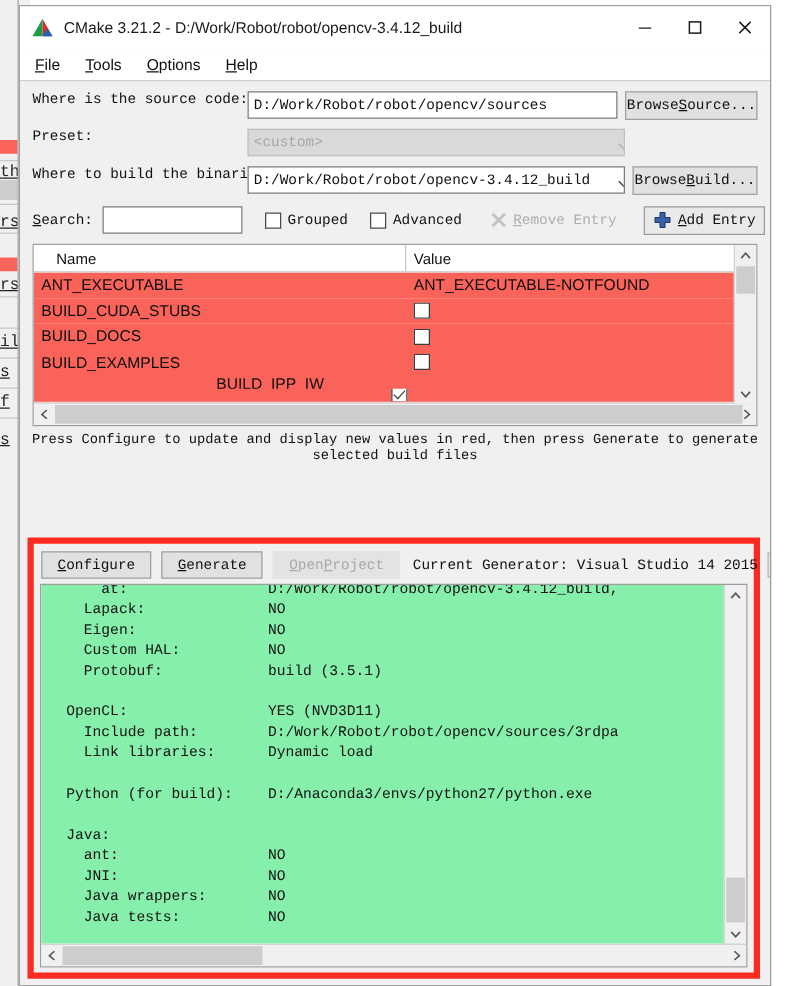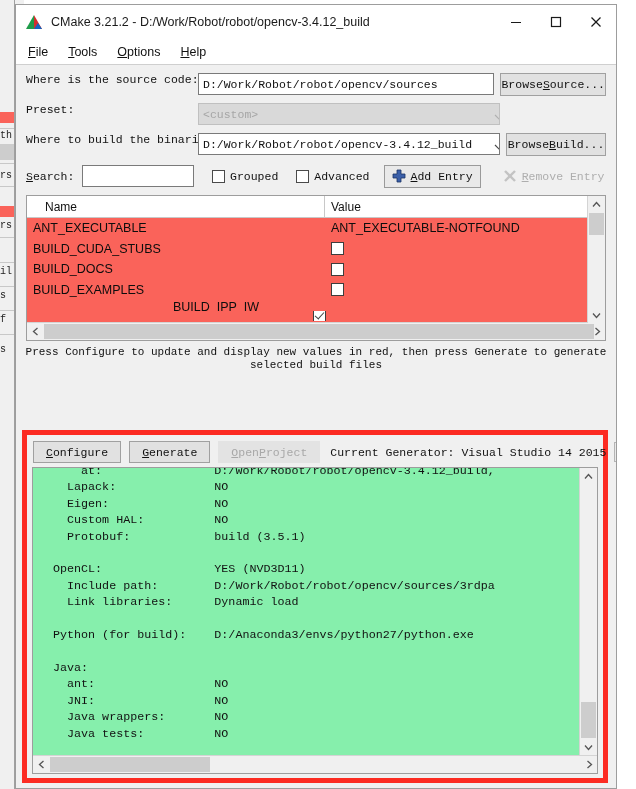--- a/index.html
+++ b/index.html
@@ -10,22 +10,22 @@
     font-family: "Liberation Sans", sans-serif;
   }
 
   
   #bg-window {
     position: absolute; left: 0; top: 0; width: 24px; height: 789px;
     background: #f0f0f0; overflow: hidden;
   }
   #bg-window .bg-line {
     position: absolute; left: 0; width: 24px;
-    font-family: "Liberation Mono", monospace; font-size: 10px; color: #222;
-    white-space: nowrap; overflow: hidden;
+    font-family: "Liberation Mono", monospace; font-size: 13px; color: #222;
+    white-space: nowrap; overflow: hidden; text-decoration: underline;
   }
   #bg-window .bg-sep {
     position: absolute; left: 0; width: 24px; height: 1px; background: #c8c8c8;
   }
   #bg-window .bg-red {
     position: absolute; left: 0; width: 14px; background: #fa635a;
   }
   #bg-window .bg-grey {
     position: absolute; left: 0; width: 14px; background: #cdcdcd;
   }
@@ -351,37 +351,37 @@
         <div class="search-label"><u>S</u>earch:</div>
         <input class="search-box" value="" placeholder="" style="">
         <div class="chk-wrap">
           <span class="chkbox"></span>
           <span>Grouped</span>
         </div>
         <div class="chk-wrap">
           <span class="chkbox"></span>
           <span>Advanced</span>
         </div>
-        <div class="btn-icon">
-          <span class="ic">
-            <svg width="14" height="14" viewBox="0 0 14 14">
-              <polygon points="5,1 9,1 9,5 13,5 13,9 9,9 9,13 5,13 5,9 1,9 1,5 5,5" fill="#3b5fa8" stroke="#1b3366" stroke-width="0.8"></polygon>
-            </svg>
-          </span>
-          <span><u>A</u>dd Entry</span>
-        </div>
         <div class="btn-icon disabled">
           <span class="ic">
             <svg width="14" height="14" viewBox="0 0 14 14">
               <line x1="2" y1="2" x2="12" y2="12" stroke="#c3c3c3" stroke-width="2.4"></line>
               <line x1="12" y1="2" x2="2" y2="12" stroke="#c3c3c3" stroke-width="2.4"></line>
             </svg>
           </span>
           <span><u>R</u>emove Entry</span>
         </div>
+        <div class="btn-icon">
+          <span class="ic">
+            <svg width="14" height="14" viewBox="0 0 14 14">
+              <polygon points="5,1 9,1 9,5 13,5 13,9 9,9 9,13 5,13 5,9 1,9 1,5 5,5" fill="#3b5fa8" stroke="#1b3366" stroke-width="0.8"></polygon>
+            </svg>
+          </span>
+          <span><u>A</u>dd Entry</span>
+        </div>
 
       </div>
     </div>
 
     <div id="cache-table">
       <div id="cache-head">
         <div class="col-name">Name</div>
         <div class="col-value">Value</div>
       </div>
       <div id="cache-rows">

